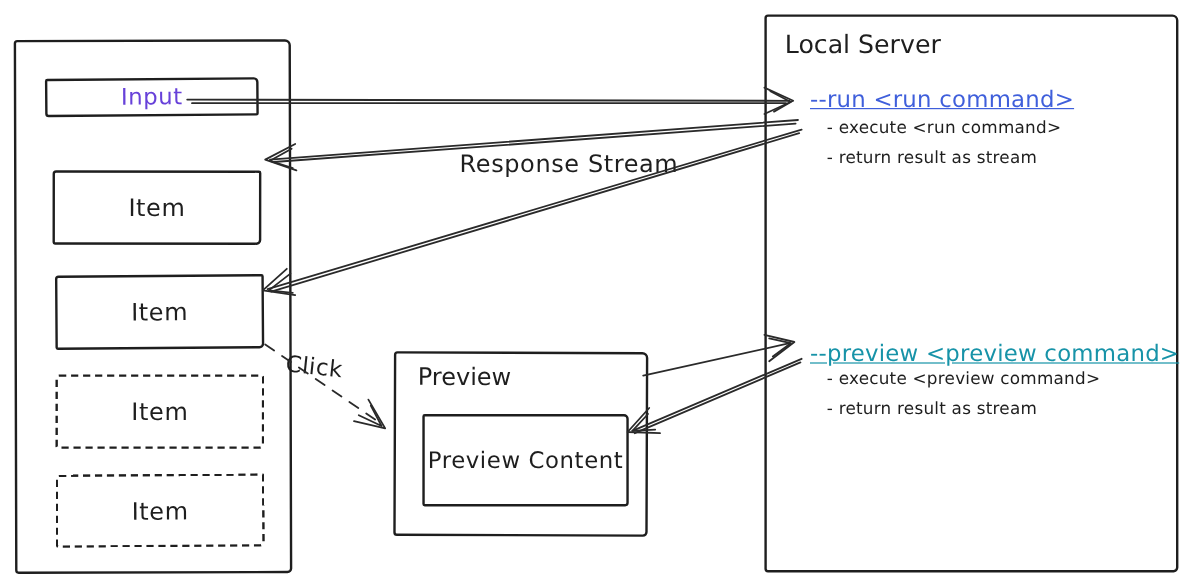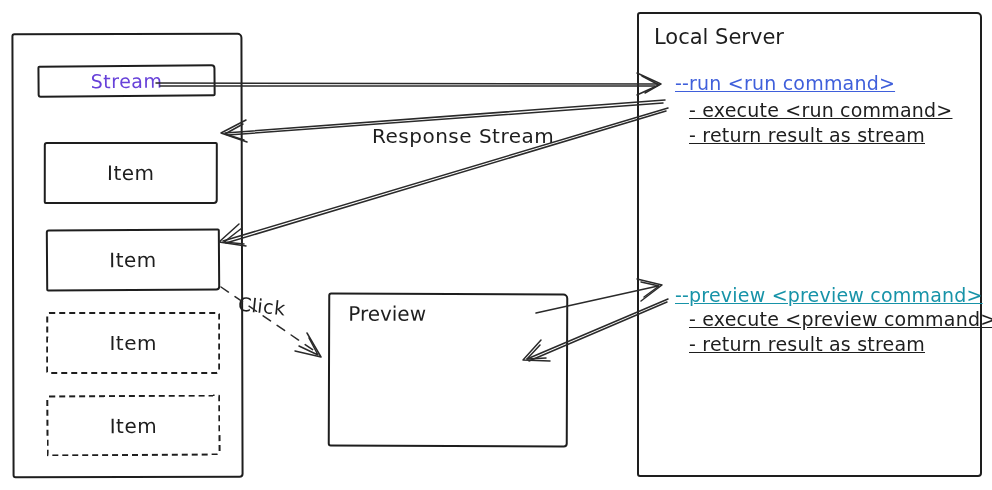--- a/index.html
+++ b/index.html
@@ -30,73 +30,76 @@
   }
   .item-box{
     left:30px;width:174px;height:62px;
     border-radius:3px 2px 4px 2px;font-size:20px;background:#fff0;
   }
   .item-1{top:107px;transform:rotate(0.2deg);}
   .item-2{top:194px;left:32px;transform:rotate(-0.25deg);}
   .item-3{top:277px;left:32px;border-style:dashed;transform:rotate(0.15deg);}
   .item-4{top:360px;left:32px;height:61px;border-style:dashed;transform:rotate(-0.2deg);}
   
-  .preview-panel{left:328px;top:293px;width:240px;height:154px;transform:rotate(0.2deg);}
+  .preview-panel{left:328px;top:293px;width:212px;height:154px;transform:rotate(0.2deg);}
   .preview-title{position:absolute;left:18px;top:7px;font-size:20px;}
   .preview-content{
     left:22px;top:50px;width:172px;height:77px;
     border-radius:2px 4px 3px 2px;font-size:19px;transform:rotate(-0.2deg);
   }
   
   .server-panel{left:637px;top:12px;width:345px;height:465px;padding-left:48px;}
   .server-title{position:absolute;left:15px;top:11px;font-size:21px;}
   .cmd{position:absolute;font-size:19px;white-space:nowrap;letter-spacing:0.2px;text-decoration:underline;}
   .cmd-run{left:36px;top:58px;color:var(--run-color);}
-  .detail{position:absolute;font-size:19px;white-space:nowrap;letter-spacing:0.2px;text-decoration:underline;}
+  .detail{position:absolute;font-size:14px;white-space:nowrap;letter-spacing:0.2px;}
   .run-d1{left:50px;top:85px;}
   .run-d2{left:50px;top:110px;}
   .cmd-preview{left:36px;top:260px;color:var(--preview-color);margin-top:10px;}
   .pre-d1{left:50px;top:294px;}
   .pre-d2{left:50px;top:319px;}
   
   .float-label{position:absolute;font-size:20px;letter-spacing:0.5px;}
-  .response-stream{left:372px;top:124px;}
+  .response-stream{left:383px;top:124px;}
   .click-label{left:238px;top:295px;font-size:19px;transform:rotate(6deg);}
   
   svg.arrows{position:absolute;left:0;top:0;width:992px;height:490px;pointer-events:none;}
   svg.arrows line, svg.arrows polyline, svg.arrows path{
     stroke:#2a2a2a;stroke-width:1.5;fill:none;stroke-linecap:round;stroke-linejoin:round;
   }
   .thin{stroke-width:1.1;}
 </style>
 </head>
 <body>
 
 <div class="canvas">
 
   <div class="box panel client-panel">
     <div class="box input-box label-center">
-      <span>Stream</span>
+      <span>Input</span>
     </div>
     <div class="box item-box item-1 label-center">
       <span>Item</span>
     </div>
     <div class="box item-box item-2 label-center">
       <span>Item</span>
     </div>
     <div class="box item-box item-3 label-center">
       <span>Item</span>
     </div>
     <div class="box item-box item-4 label-center">
       <span>Item</span>
     </div>
   </div>
 
   <div class="box panel preview-panel">
     <div class="preview-title">Preview</div>
+    <div class="box preview-content label-center">
+      <span>Preview Content</span>
+    </div>
   </div>
 
   <div class="box panel server-panel">
     <div class="server-title">Local Server</div>
     <div class="cmd cmd-run">--run &lt;run command&gt;</div>
     <div class="detail run-d1">- execute &lt;run command&gt;</div>
     <div class="detail run-d2">- return result as stream</div>
     <div class="cmd cmd-preview">--preview &lt;preview command&gt;</div>
     <div class="detail pre-d1">- execute &lt;preview command&gt;</div>
     <div class="detail pre-d2">- return result as stream</div>

